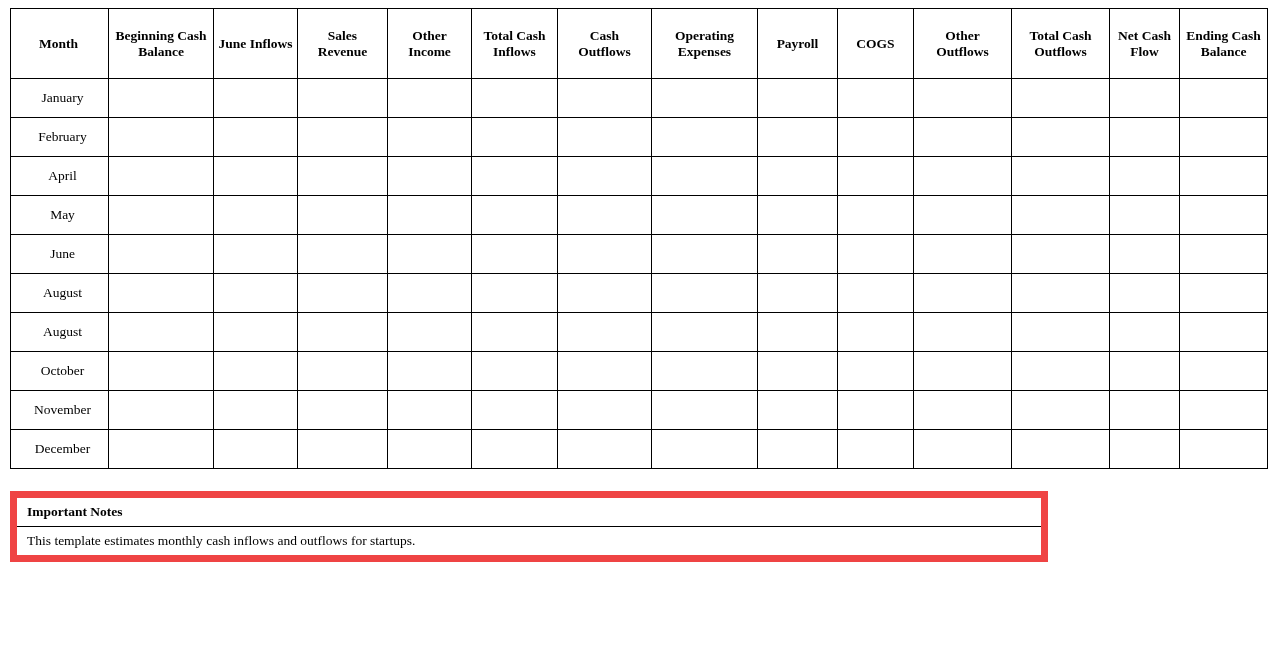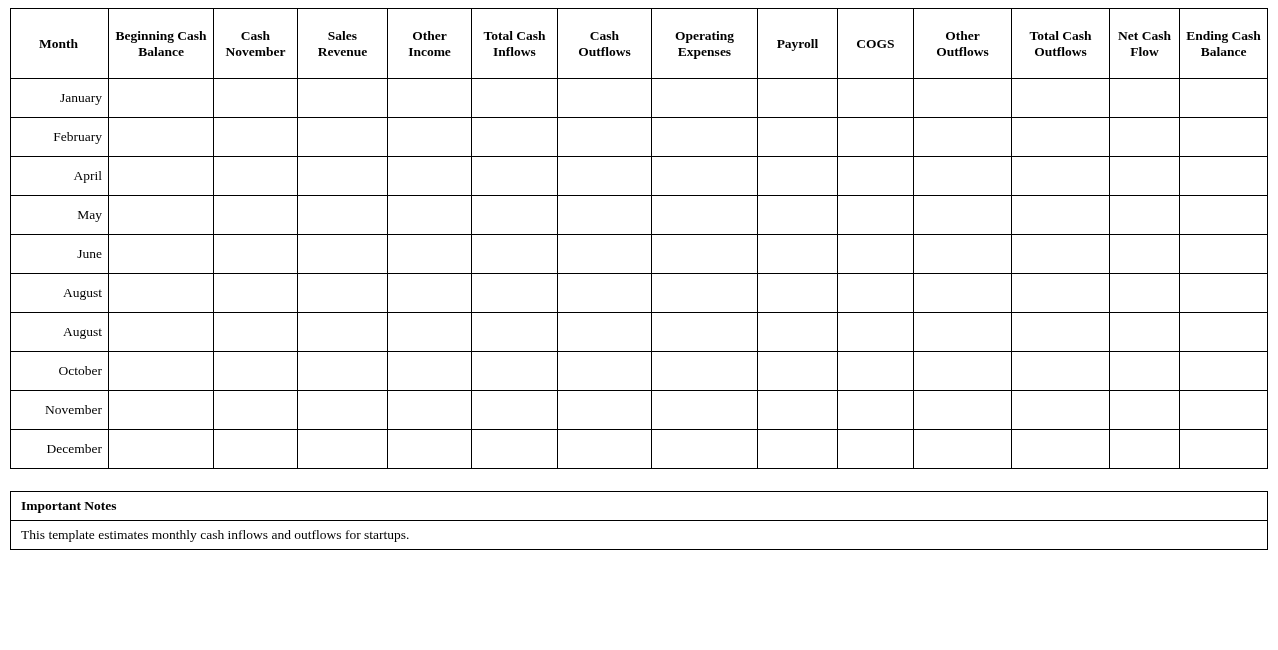--- a/index.html
+++ b/index.html
@@ -42,32 +42,32 @@
   table.cashflow thead th.month-head {
     text-align: left;
     padding-left: 28px;
   }
   table.cashflow tbody td {
     height: 39px;
     padding: 0 6px;
     box-sizing: border-box;
   }
   table.cashflow tbody td.month-cell {
-    text-align: right;
+    text-align: center;
     padding-left: 12px;
     font-weight: normal;
   }
   .spacer {
     height: 22px;
   }
   table.notes {
     border-collapse: collapse;
     table-layout: fixed;
-    width: 1258px;
-    border: 1px solid #ef4444;
+    width: 1038px;
+    border: 7px solid #ef4444;
   }
   table.notes th,
   table.notes td {
     border: 1px solid #000;
     font-size: 13.5px;
     text-align: left;
     padding: 6px 10px;
     height: 26px;
     box-sizing: border-box;
   }
@@ -94,21 +94,21 @@
       <col style="width:76px">
       <col style="width:98px">
       <col style="width:98px">
       <col style="width:70px">
       <col style="width:88px">
     </colgroup>
     <thead>
       <tr>
         <th class="month-head">Month</th>
         <th>Beginning Cash Balance</th>
-        <th>Cash November</th>
+        <th>June Inflows</th>
         <th>Sales Revenue</th>
         <th>Other Income</th>
         <th>Total Cash Inflows</th>
         <th>Cash Outflows</th>
         <th>Operating Expenses</th>
         <th>Payroll</th>
         <th>COGS</th>
         <th>Other Outflows</th>
         <th>Total Cash Outflows</th>
         <th>Net Cash Flow</th>

